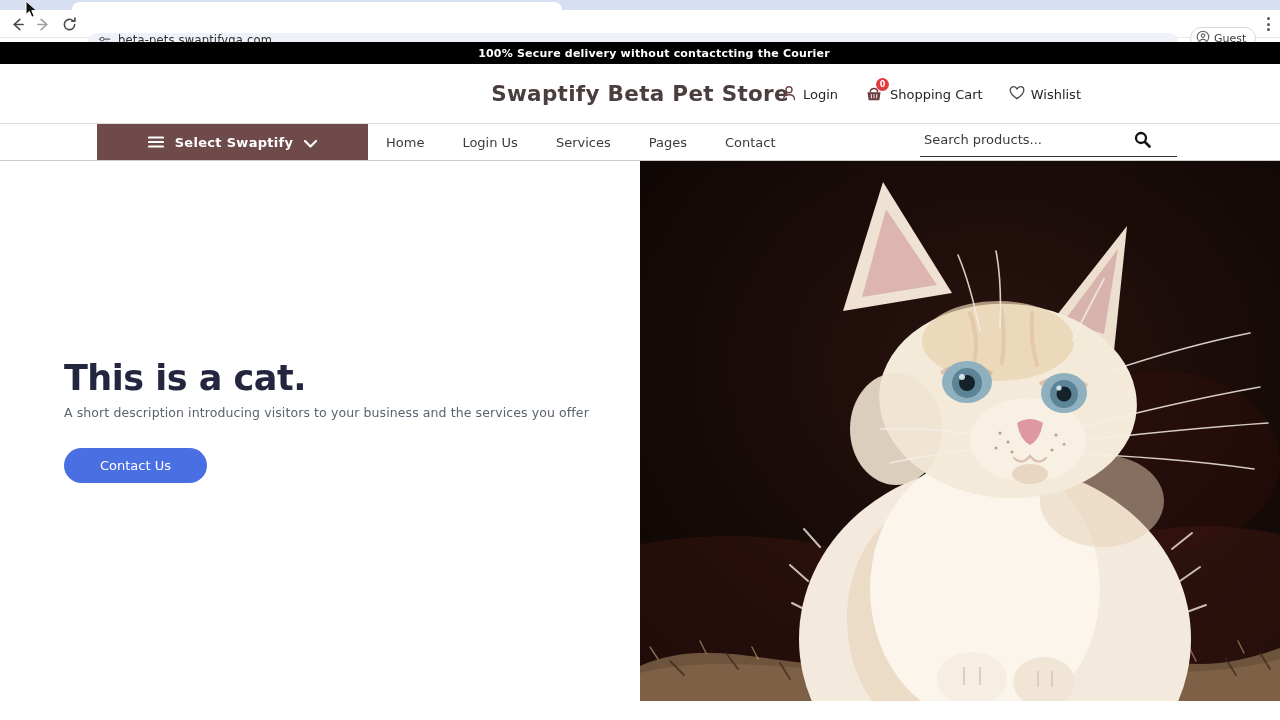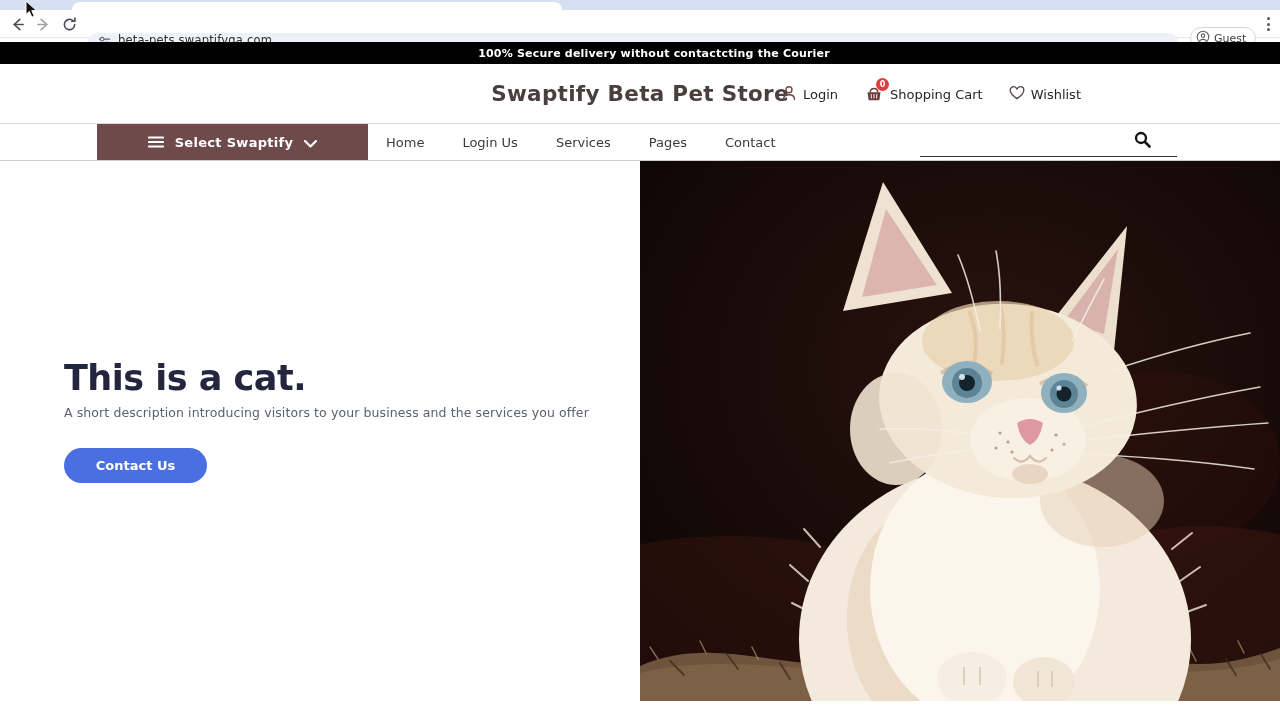--- a/index.html
+++ b/index.html
@@ -40,21 +40,21 @@
   .search-box { position:absolute; left:920px; top:0; width:257px; height:33px; border-bottom:1.5px solid #333; }
   .search-input { width:210px; height:30px; border:0; outline:0; background:transparent; font-size:13px; color:#333; font-family:inherit; padding-left:4px; }
   .search-input::placeholder { color:#3a3a3a; opacity:1; }
   .search-btn { position:absolute; right:26px; top:7px; cursor:pointer; }
 
   
   .hero { position:absolute; left:0; top:161px; width:1280px; height:540px; background:#fff; }
   .hero-copy { position:absolute; left:64px; top:199px; width:570px; }
   .hero-heading { font-size:35px; font-weight:700; color:#23263e; letter-spacing:-.5px; line-height:1.05; }
   .hero-sub { margin-top:8px; font-size:12.5px; color:#5a6270; letter-spacing:.1px; white-space:nowrap; }
-  .cta-btn { margin-top:28px; width:143px; height:35px; border:0; border-radius:18px; background:#4a6fe2; color:#fff; font-size:13px; font-weight:700; font-family:inherit; display:flex; align-items:center; justify-content:center; cursor:pointer; }
+  .cta-btn { margin-top:28px; width:143px; height:35px; border:0; border-radius:18px; background:#4a6fe2; color:#fff; font-size:13px; font-weight:400; font-family:inherit; display:flex; align-items:center; justify-content:center; cursor:pointer; }
   .hero-img { position:absolute; left:640px; top:0; width:640px; height:540px; overflow:hidden; }
   .hero-img svg { display:block; }
 
   .cursor { position:absolute; left:25px; top:0px; z-index:50; }
 </style>
 </head>
 <body>
 
 <div class="screen">
 
@@ -181,20 +181,21 @@
 
     <div class="nav-links">
       <span class="nav-link">Home</span>
       <span class="nav-link">Login Us</span>
       <span class="nav-link">Services</span>
       <span class="nav-link">Pages</span>
       <span class="nav-link">Contact</span>
     </div>
 
     <div class="search-box">
+      <input class="search-input" type="text" placeholder="Search products..." style="">
       <span class="search-btn">
         <svg width="17" height="17" viewBox="0 0 17 17">
             <circle cx="7" cy="7" r="5" fill="none" stroke="#111" stroke-width="2.3"></circle>
             <line x1="11" y1="11" x2="15.5" y2="15.5" stroke="#111" stroke-width="2.6" stroke-linecap="round"></line>
           </svg>
       </span>
     </div>
   </div>
 
   <div class="hero">

